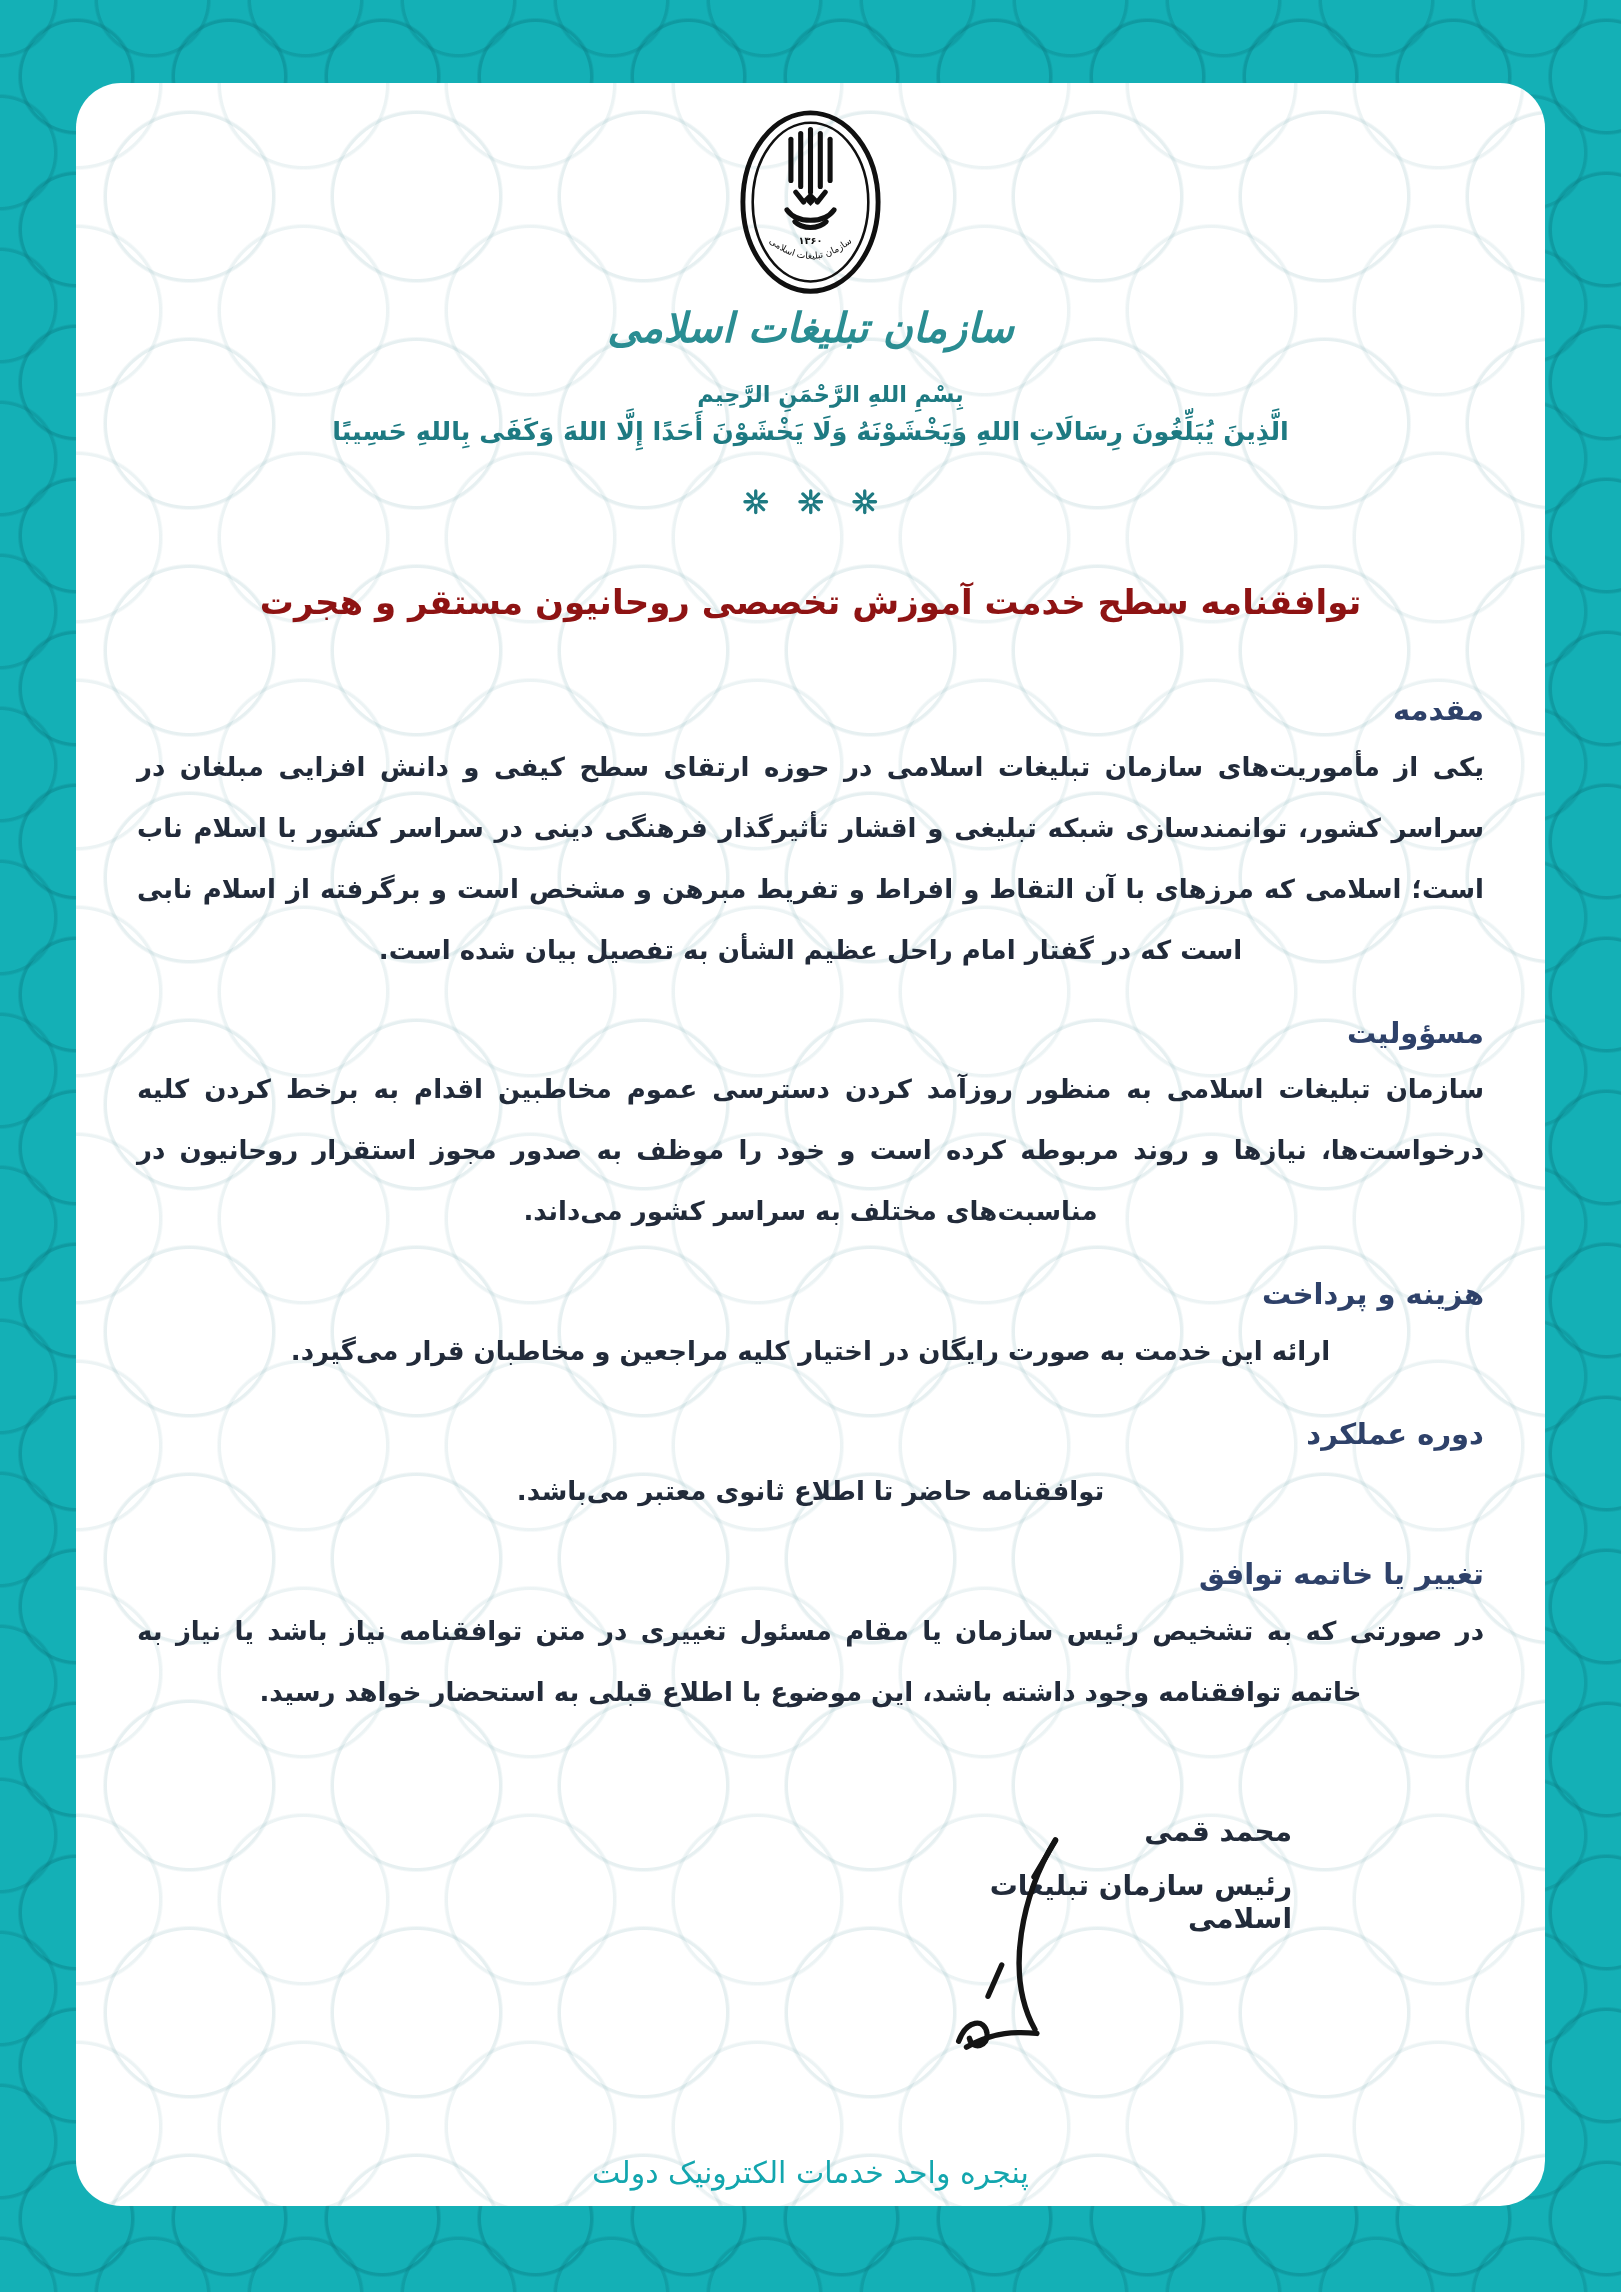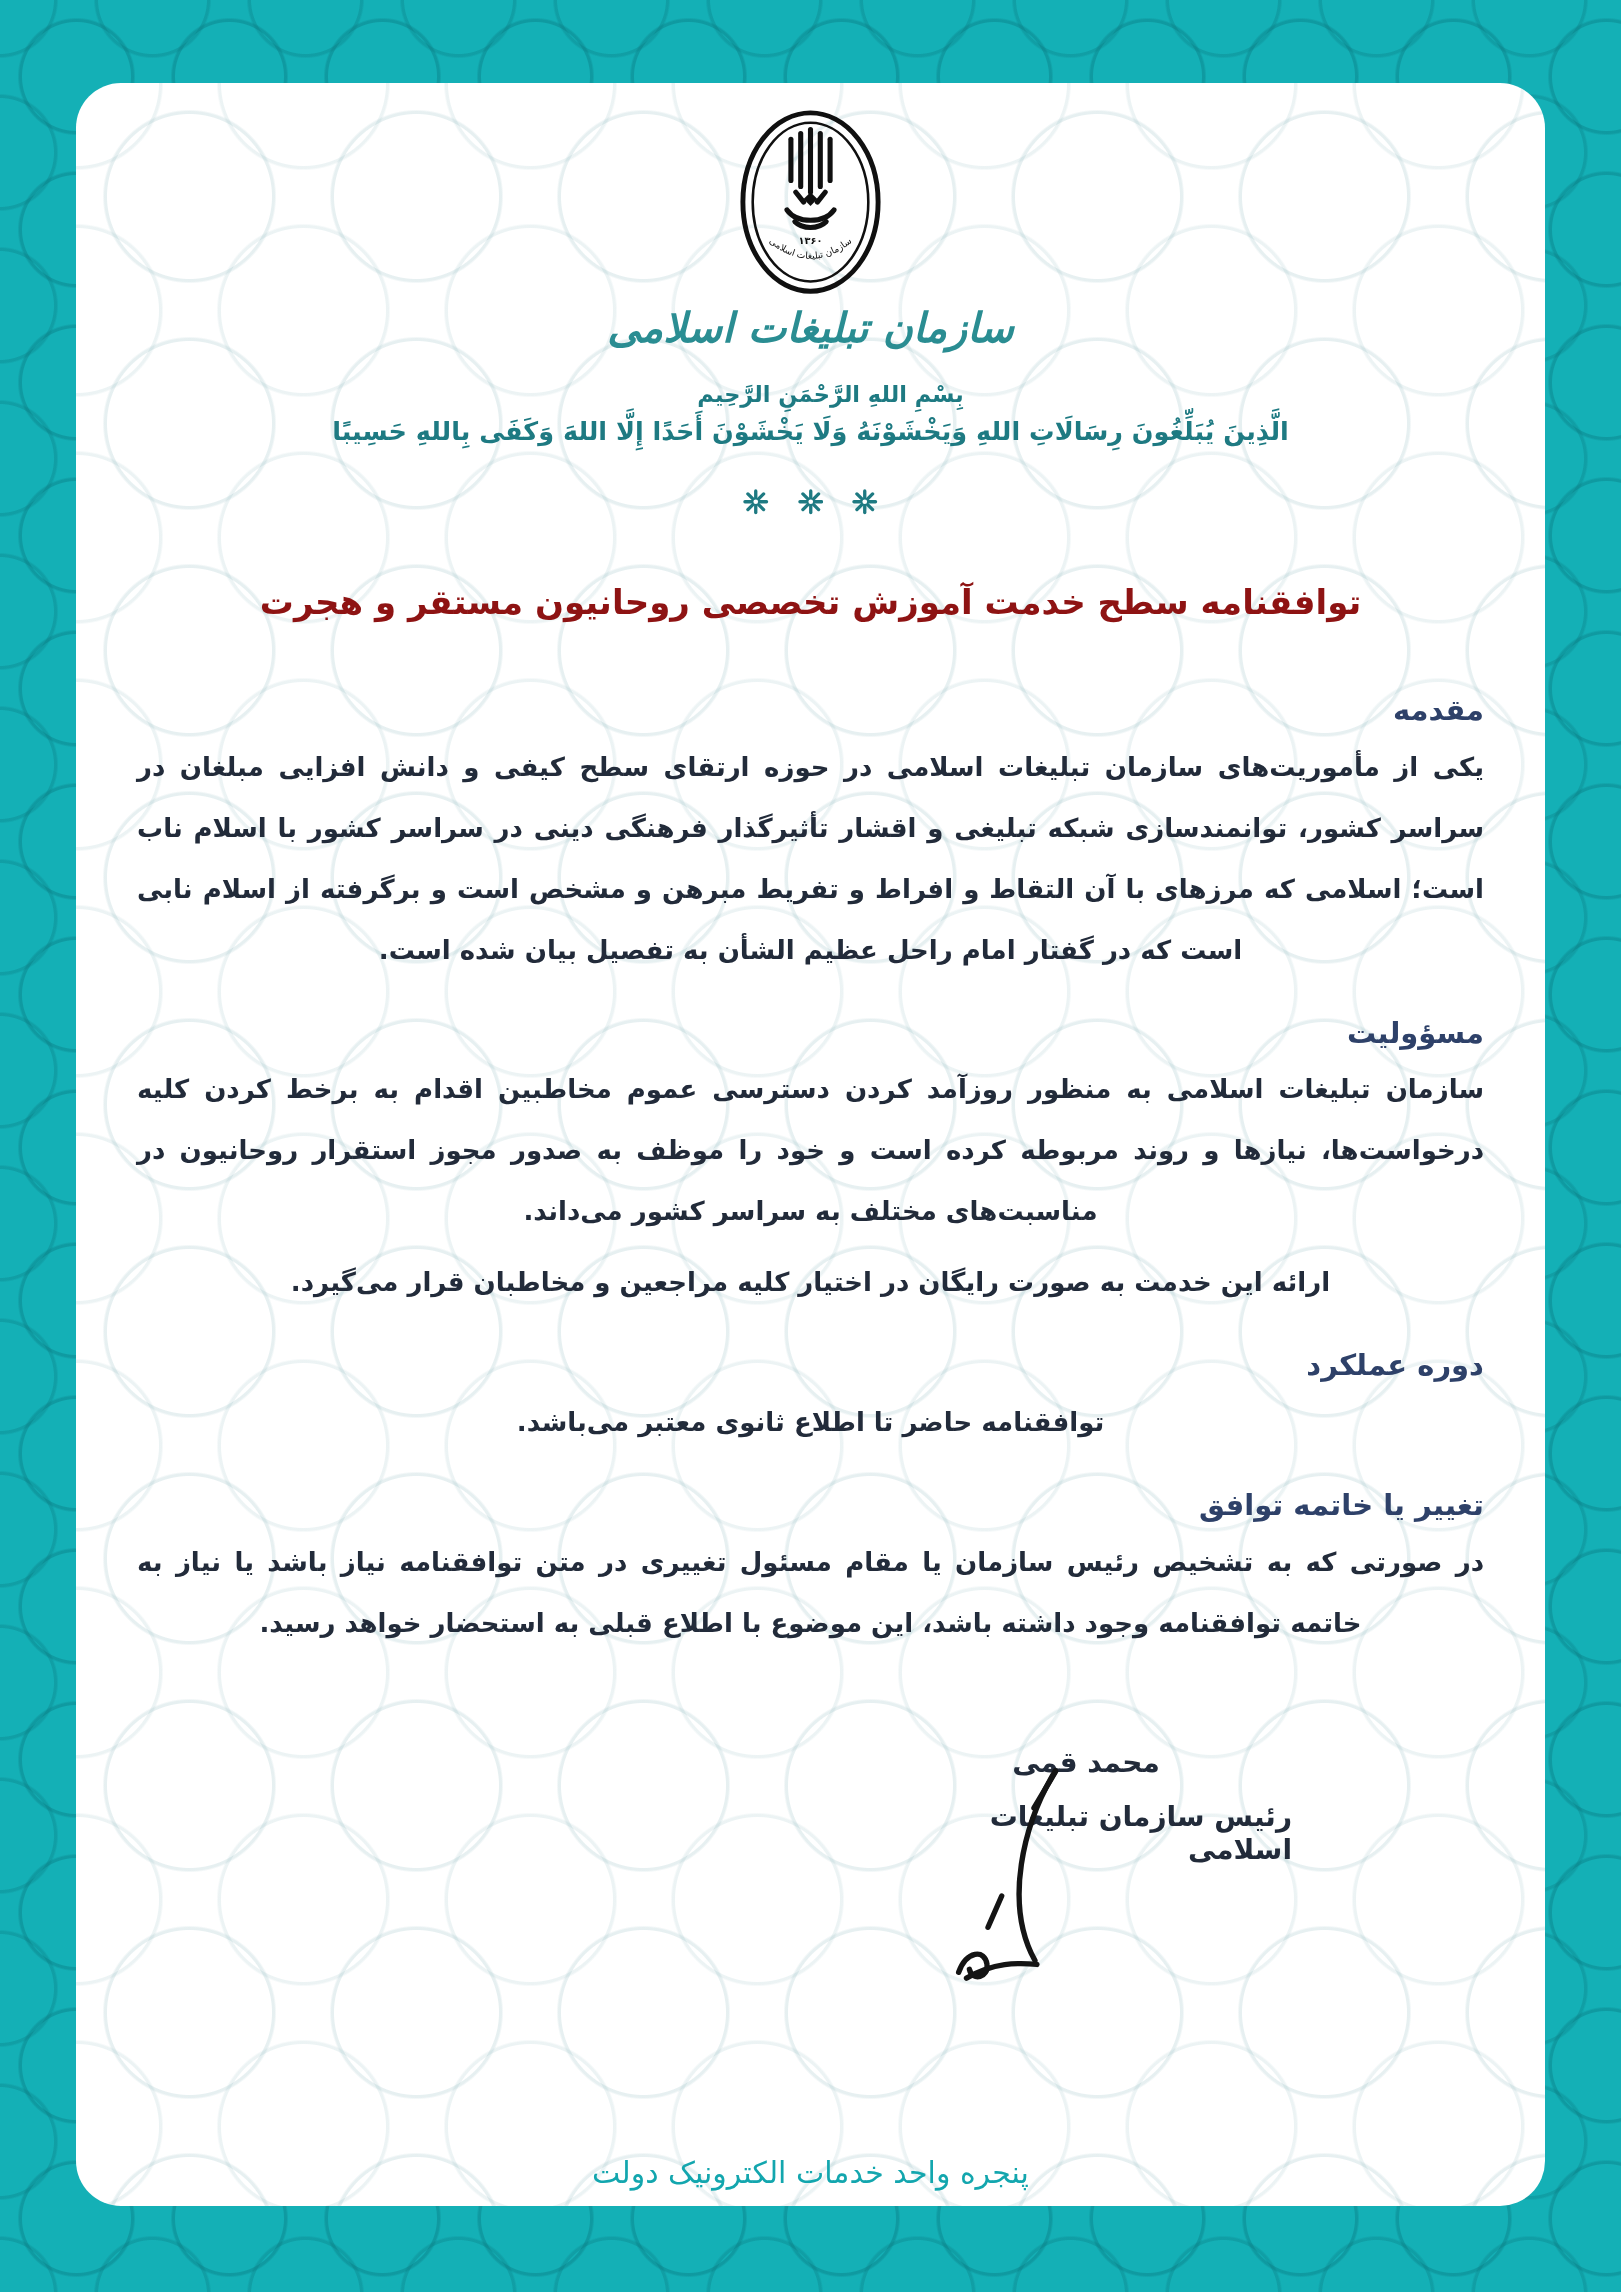--- a/index.html
+++ b/index.html
@@ -38,21 +38,21 @@
     margin-top:35px;font-size:29px;font-weight:bold;color:#2e4169;text-align:right;
   }
   .section.first .heading{margin-top:71px;}
   .section p{
     margin:9.8px 0 0;font-size:26px;line-height:61px;font-weight:bold;color:#222b3a;
     text-align:justify;text-align-last:center;
   }
   .signature{
     position:relative;width:412px;margin:92px 192px 0 auto;direction:rtl;
   }
-  .sig-name{font-size:28px;font-weight:bold;color:#222b3a;text-align:center;}
+  .sig-name{font-size:28px;font-weight:bold;color:#222b3a;text-align:right;}
   .sig-role{margin-top:21.6px;font-size:28px;font-weight:bold;color:#222b3a;text-align:right;}
   .sig-ink{position:absolute;left:57px;top:13.7px;pointer-events:none;}
   .footer{
     position:absolute;left:0;right:0;bottom:15.7px;
     font-size:30px;font-weight:normal;color:#13a6ae;text-align:center;
   }
 </style>
 </head>
 <body>
 
@@ -128,20 +128,21 @@
       <p>یکی از مأموریت‌های سازمان تبلیغات اسلامی در حوزه ارتقای سطح کیفی و دانش افزایی مبلغان در سراسر کشور، توانمندسازی شبکه تبلیغی و اقشار تأثیرگذار فرهنگی دینی در سراسر کشور با اسلام ناب است؛ اسلامی که مرزهای با آن التقاط و افراط و تفریط مبرهن و مشخص است و برگرفته از اسلام نابی است که در گفتار امام راحل عظیم الشأن به تفصیل بیان شده است.</p>
     </div>
 
 
     <div class="section">
       <div class="heading">مسؤولیت</div>
       <p>سازمان تبلیغات اسلامی به منظور روزآمد کردن دسترسی عموم مخاطبین اقدام به برخط کردن کلیه درخواست‌ها، نیازها و روند مربوطه کرده است و خود را موظف به صدور مجوز استقرار روحانیون در مناسبت‌های مختلف به سراسر کشور می‌داند.</p>
     </div>
 
     <div class="section">
+      <div class="heading">هزینه و پرداخت</div>
       <p>ارائه این خدمت به صورت رایگان در اختیار کلیه مراجعین و مخاطبان قرار می‌گیرد.</p>
     </div>
 
     <div class="section">
       <div class="heading">دوره عملکرد</div>
       <p>توافقنامه حاضر تا اطلاع ثانوی معتبر می‌باشد.</p>
     </div>
 
     <div class="section">
       <div class="heading">تغییر یا خاتمه توافق</div>

